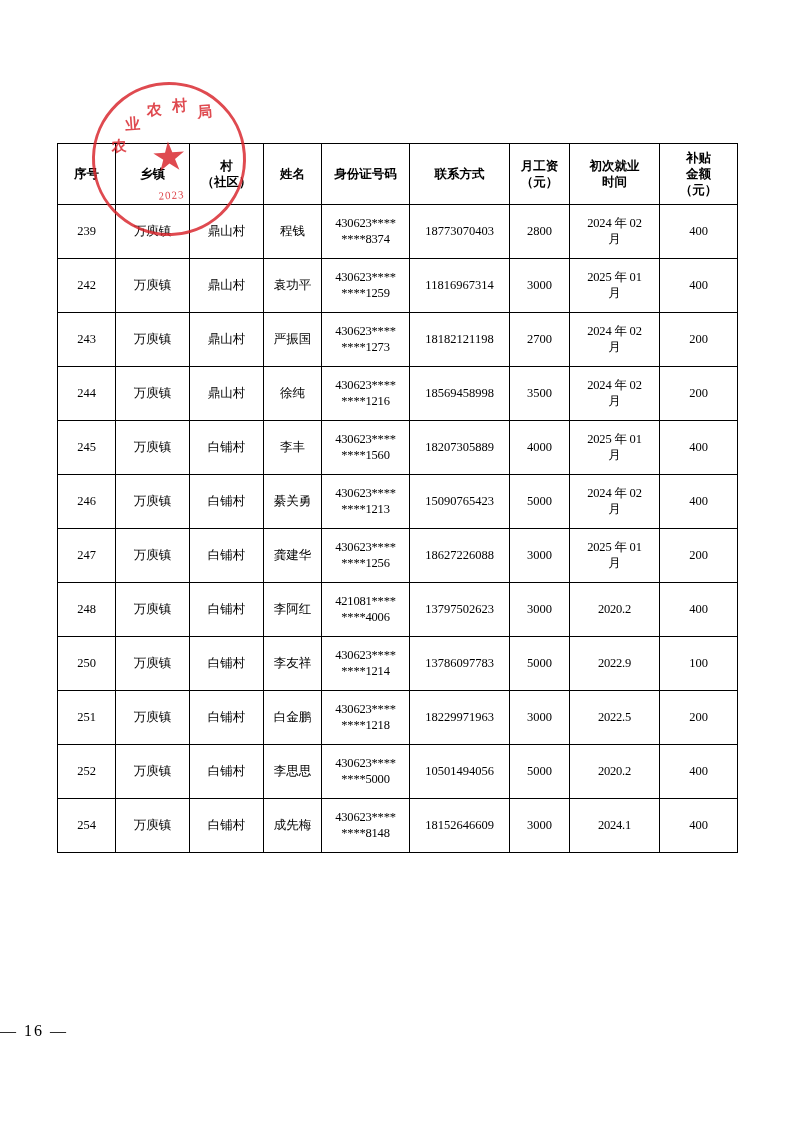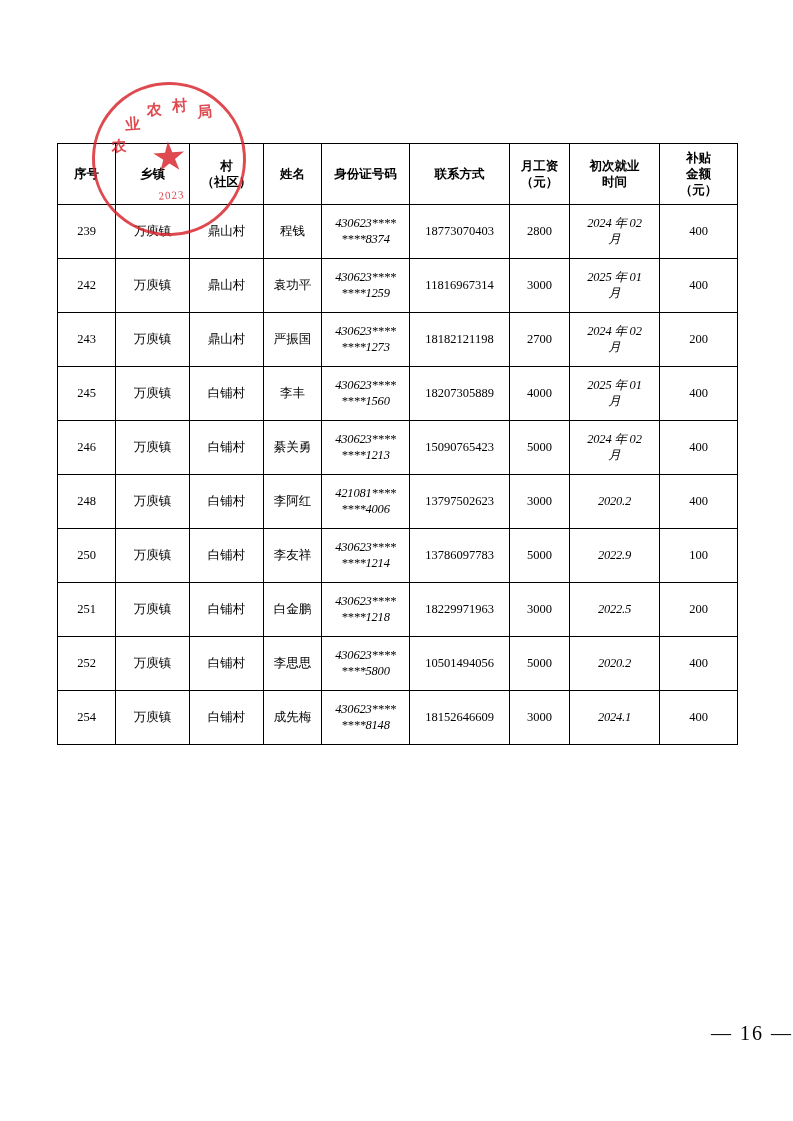--- a/index.html
+++ b/index.html
@@ -105,30 +105,30 @@
   .c-idx   { width: 58px; }
   .c-town  { width: 74px; }
   .c-vil   { width: 74px; }
   .c-name  { width: 58px; }
   .c-id    { width: 88px; font-size: 11.5px; }
   .c-phone { width: 100px; }
   .c-wage  { width: 60px; }
   .c-time  { width: 90px; }
   .c-amt   { width: 78px; }
 
-  .id-line { display: block; line-height: 1.25; letter-spacing: -0.2px; font-style: italic; }
+  .id-line { display: block; line-height: 1.25; letter-spacing: -0.2px; }
   .hdr-two { display: block; line-height: 1.3; }
 
   .footer {
     position: absolute;
     left: 0;
     top: 1022px;
     width: 793px;
-    text-align: right;
-    font-size: 20px;
+    text-align: left;
+    font-size: 16px;
     letter-spacing: 2px;
     font-family: "Liberation Serif", "DejaVu Serif", serif;
   }
 </style>
 </head>
 <body>
 
 <div class="page">
 
   <div class="seal">
@@ -227,20 +227,37 @@
           </td>
           <td>18182121198</td>
           <td>2700</td>
           <td>
             <span class="id-line">2024 年 02</span>
             <span class="id-line">月</span>
           </td>
           <td>200</td>
         </tr>
         <tr>
+          <td>244</td>
+          <td>万庾镇</td>
+          <td>鼎山村</td>
+          <td>徐纯</td>
+          <td>
+            <span class="id-line">430623****</span>
+            <span class="id-line">****1216</span>
+          </td>
+          <td>18569458998</td>
+          <td>3500</td>
+          <td>
+            <span class="id-line">2024 年 02</span>
+            <span class="id-line">月</span>
+          </td>
+          <td>200</td>
+        </tr>
+        <tr>
           <td>245</td>
           <td>万庾镇</td>
           <td>白铺村</td>
           <td>李丰</td>
           <td>
             <span class="id-line">430623****</span>
             <span class="id-line">****1560</span>
           </td>
           <td>18207305889</td>
           <td>4000</td>
@@ -261,20 +278,37 @@
           </td>
           <td>15090765423</td>
           <td>5000</td>
           <td>
             <span class="id-line">2024 年 02</span>
             <span class="id-line">月</span>
           </td>
           <td>400</td>
         </tr>
         <tr>
+          <td>247</td>
+          <td>万庾镇</td>
+          <td>白铺村</td>
+          <td>龚建华</td>
+          <td>
+            <span class="id-line">430623****</span>
+            <span class="id-line">****1256</span>
+          </td>
+          <td>18627226088</td>
+          <td>3000</td>
+          <td>
+            <span class="id-line">2025 年 01</span>
+            <span class="id-line">月</span>
+          </td>
+          <td>200</td>
+        </tr>
+        <tr>
           <td>248</td>
           <td>万庾镇</td>
           <td>白铺村</td>
           <td>李阿红</td>
           <td>
             <span class="id-line">421081****</span>
             <span class="id-line">****4006</span>
           </td>
           <td>13797502623</td>
           <td>3000</td>
@@ -315,21 +349,21 @@
           </td>
           <td>200</td>
         </tr>
         <tr>
           <td>252</td>
           <td>万庾镇</td>
           <td>白铺村</td>
           <td>李思思</td>
           <td>
             <span class="id-line">430623****</span>
-            <span class="id-line">****5800</span>
+            <span class="id-line">****5000</span>
           </td>
           <td>10501494056</td>
           <td>5000</td>
           <td>
             <span class="id-line">2020.2</span>
           </td>
           <td>400</td>
         </tr>
         <tr>
           <td>254</td>

